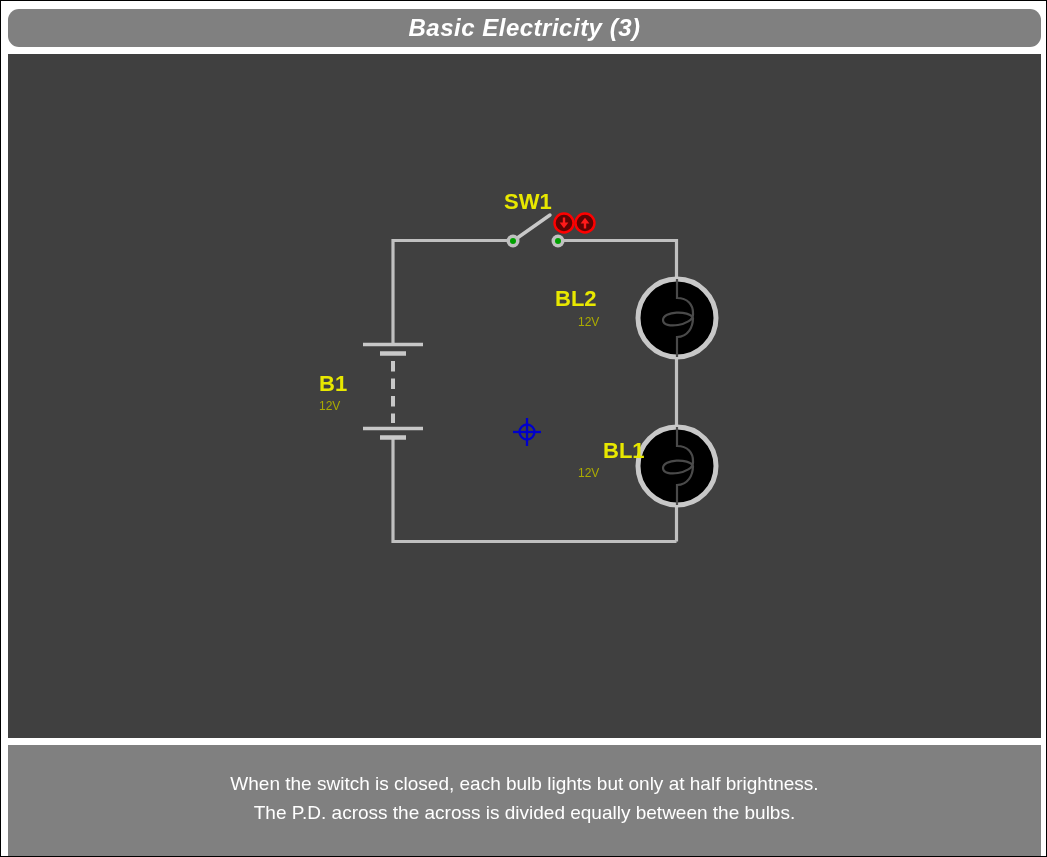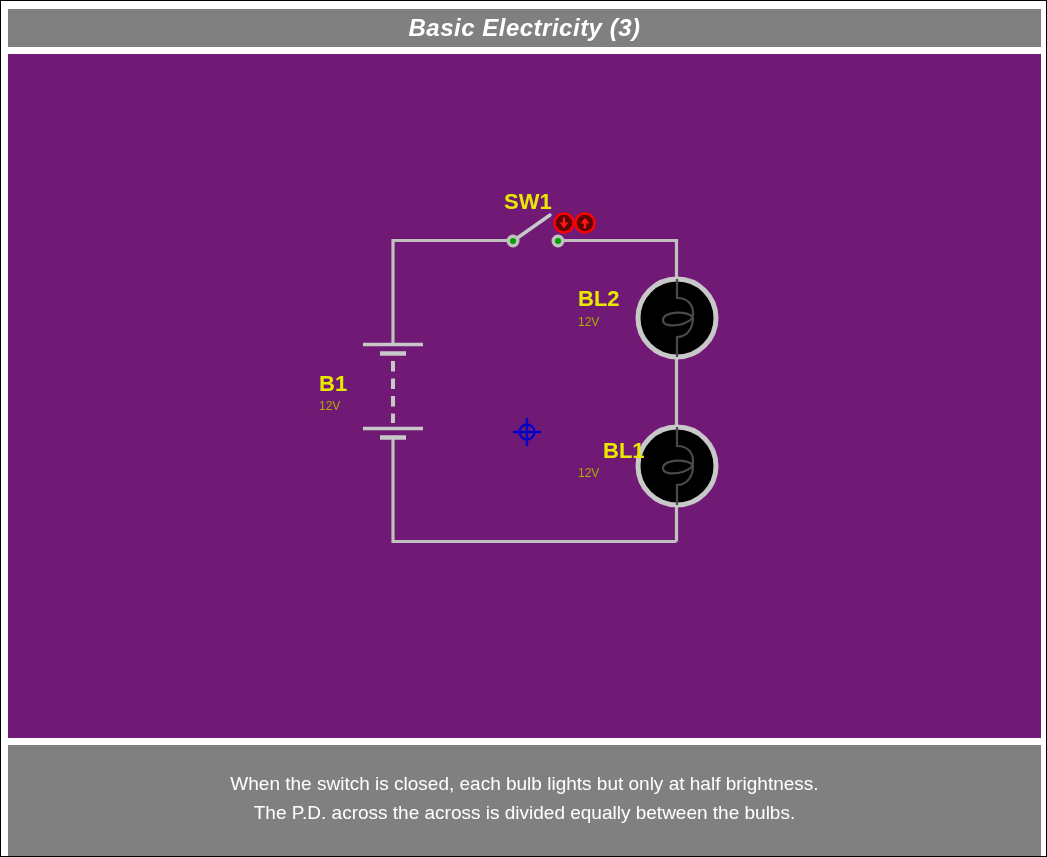--- a/index.html
+++ b/index.html
@@ -12,24 +12,25 @@
     font-family:"Liberation Sans", sans-serif;
     overflow:hidden;
   }
   .titlebar{
     position:absolute;left:7px;top:8px;width:1033px;height:38px;
     background:#808080;
     color:#ffffff;
     font-size:24px;font-weight:bold;font-style:italic;
     text-align:center;line-height:38px;
     letter-spacing:0.5px;
+    border-radius:11px;
   }
   .canvas{
     position:absolute;left:7px;top:53px;width:1033px;height:684px;
-    background:#701a75;
+    background:#404040;
   }
   .canvas svg{position:absolute;left:0;top:0;}
   .footer{
     position:absolute;left:7px;top:744px;width:1033px;height:118px;
     background:#808080;
     color:#ffffff;
     font-size:19px;
     text-align:center;
     padding-top:24px;
     box-sizing:border-box;
@@ -116,21 +117,21 @@
         <path d="M519,364 L519,392"></path>
         <path d="M505,378 L533,378"></path>
       </g>
     </svg>
 
     <div class="lbl" style="left:496px;top:135px;">SW1</div>
 
     <div class="lbl" style="left:311px;top:317px;">B1</div>
     <div class="val" style="left:311px;top:345px;">12V</div>
 
-    <div class="lbl" style="left:570px;top:232px;">BL2</div>
+    <div class="lbl" style="left:547px;top:232px;">BL2</div>
     <div class="val" style="left:570px;top:261px;">12V</div>
 
     <div class="lbl" style="left:570px;top:384px;margin-left:25px;">BL1</div>
     <div class="val" style="left:570px;top:412px;">12V</div>
   </div>
 
   <div class="footer">
     <div>When the switch is closed, each bulb lights but only at half brightness.</div>
     <div>The P.D. across the across is divided equally between the bulbs.</div>
   </div>

